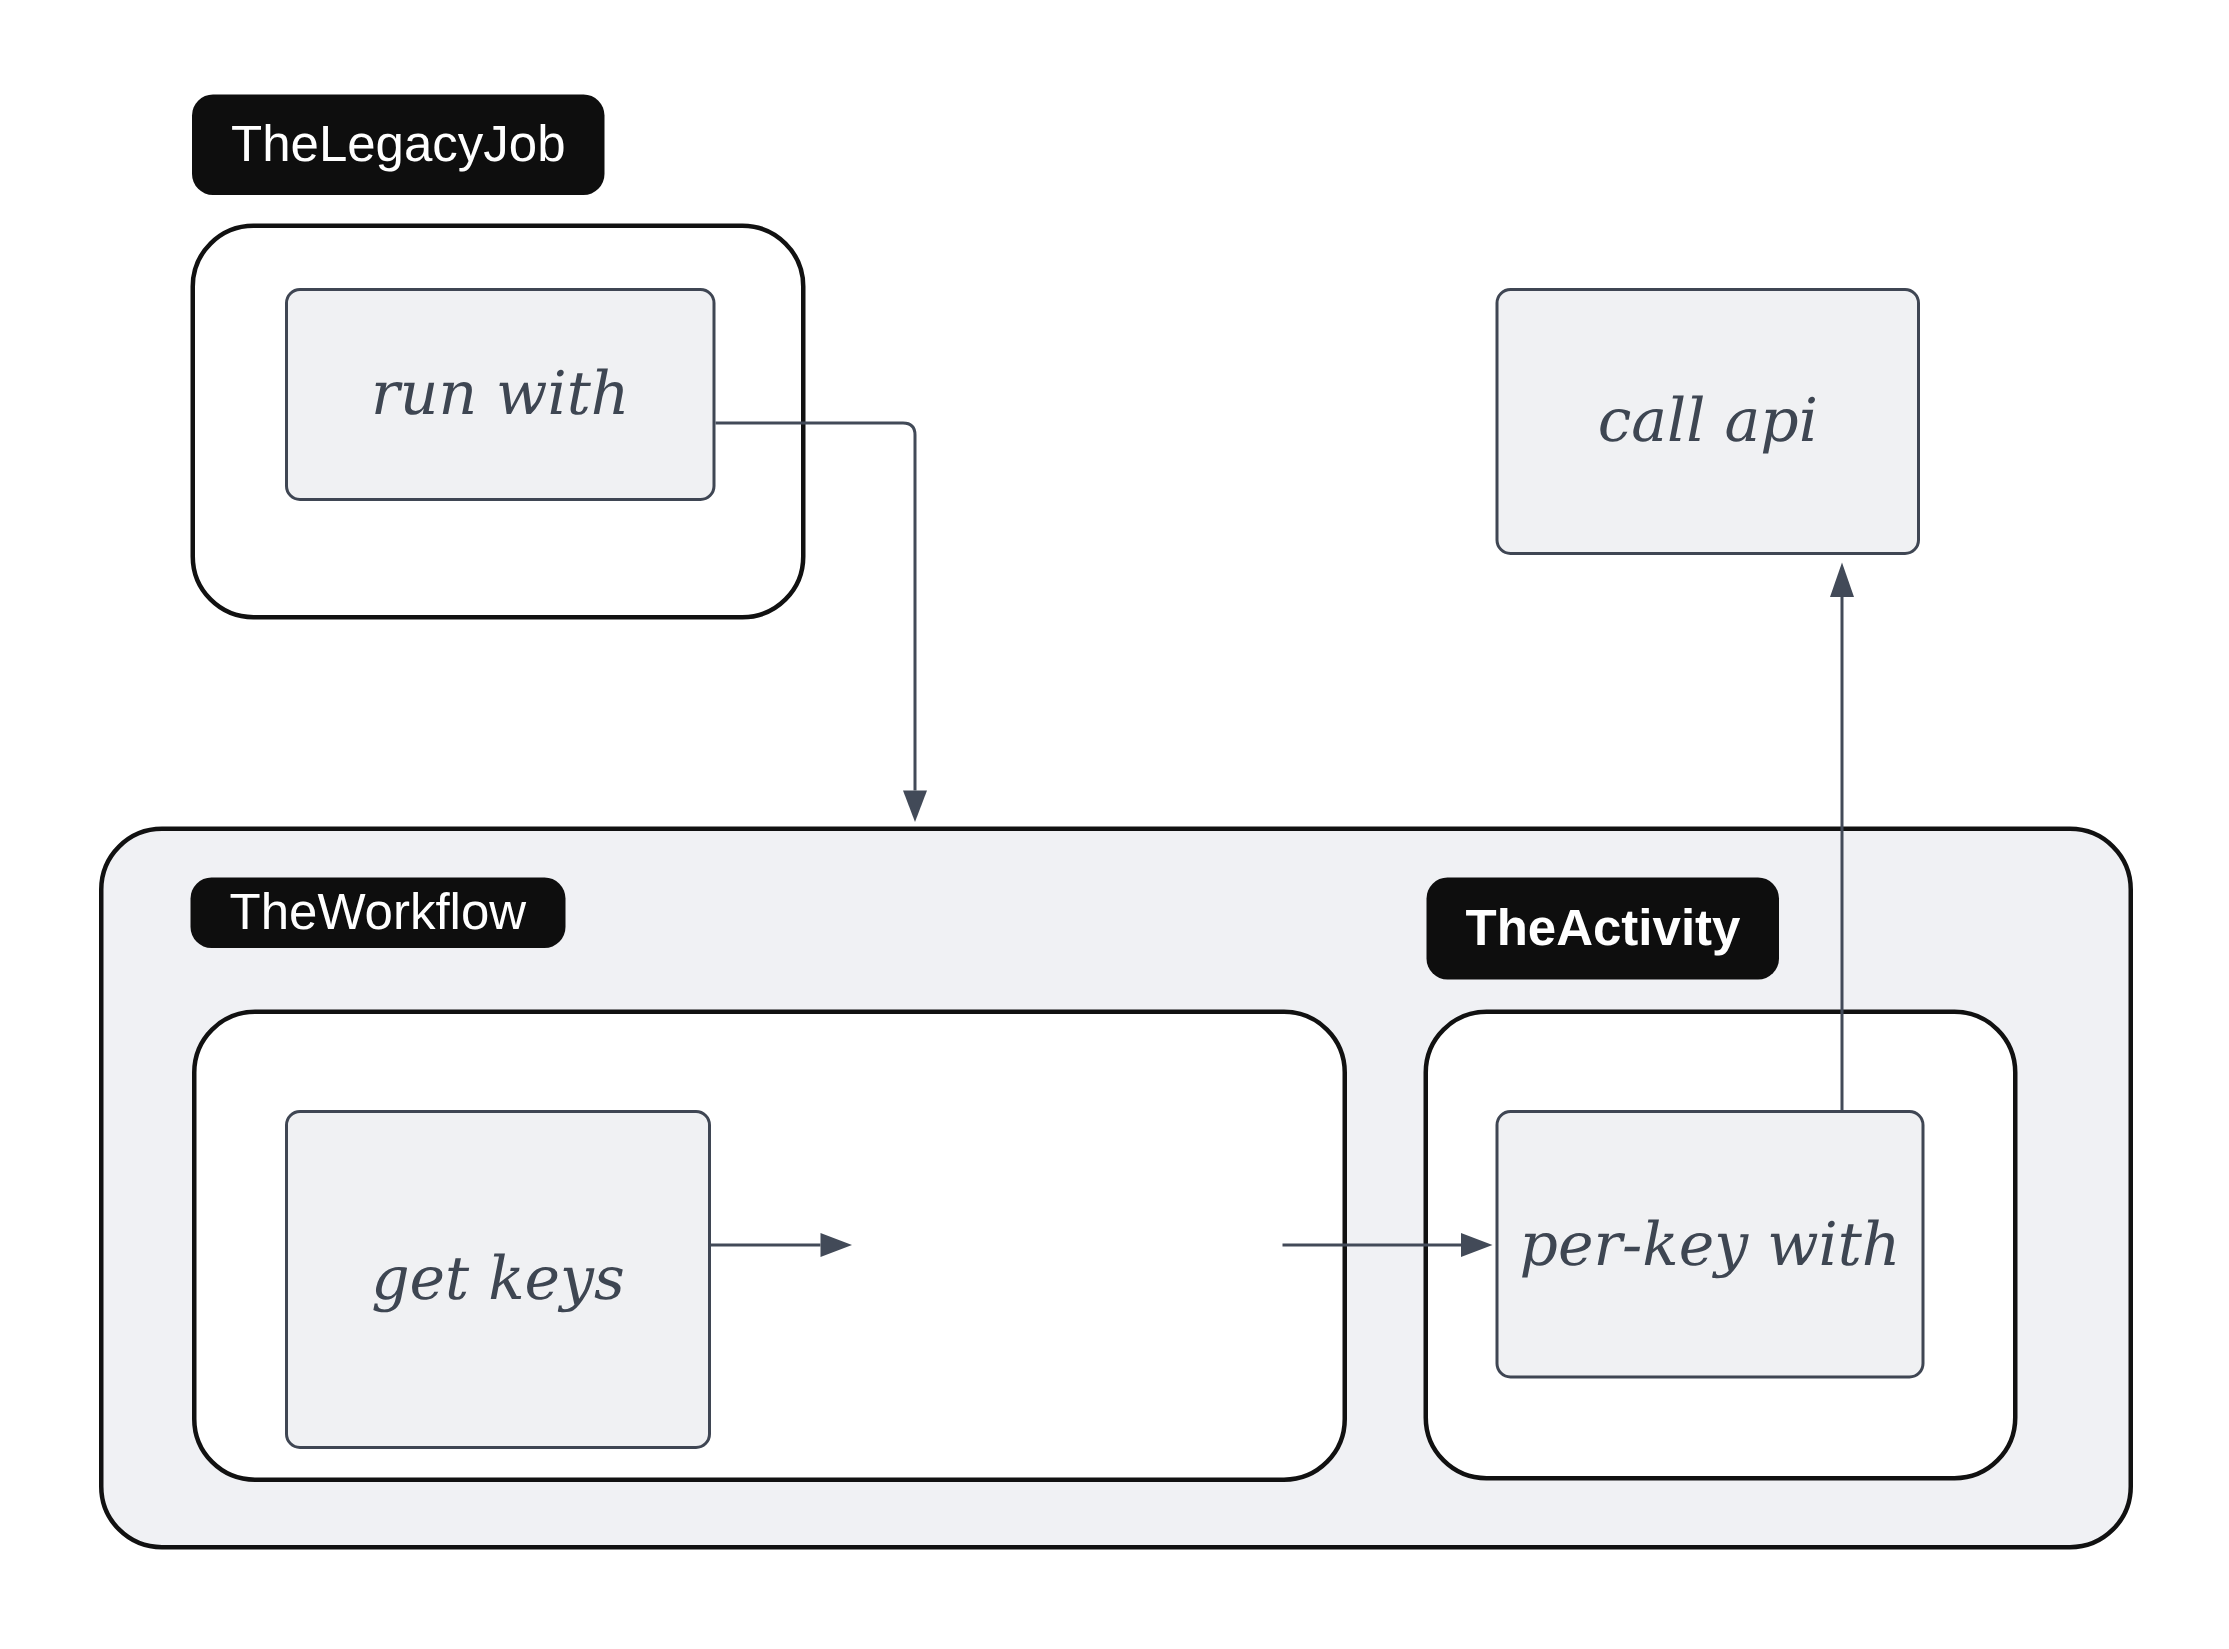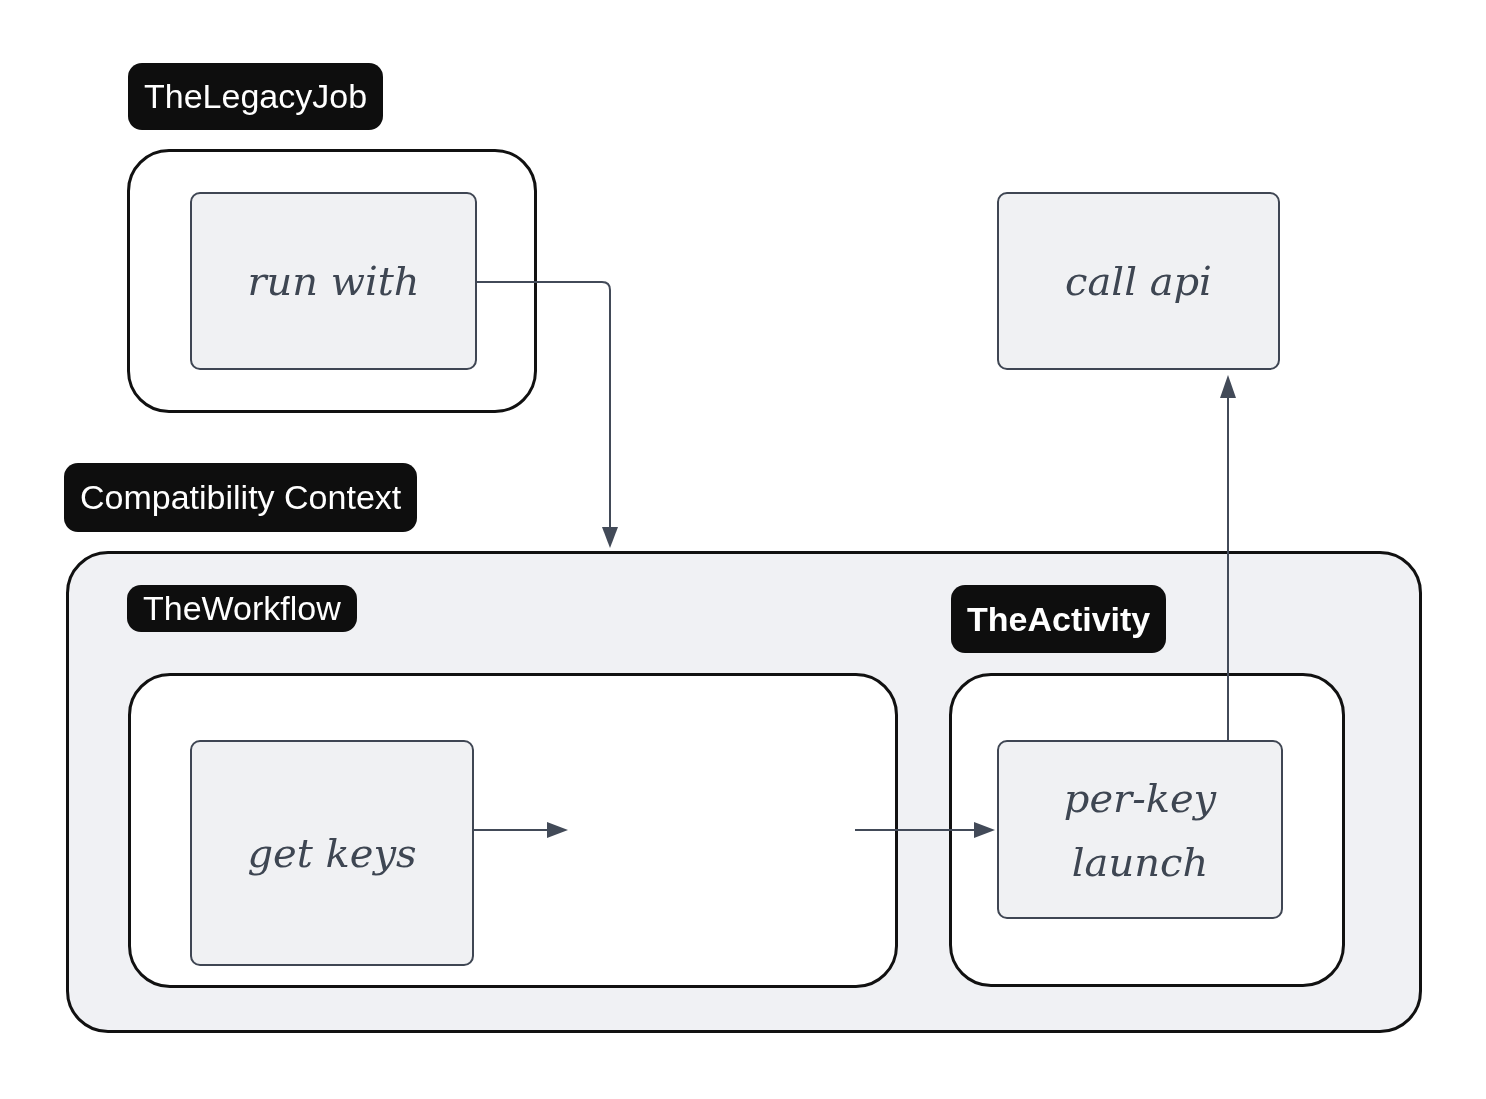--- a/index.html
+++ b/index.html
@@ -17,21 +17,21 @@
   }
   .badge {
     position: absolute;
     display: inline-flex;
     align-items: center;
     justify-content: center;
     background: var(--badge-bg, #0e0e0e);
     color: var(--badge-text, #ffffff);
     font-size: 34px;
     font-family: "Liberation Sans", sans-serif;
-    padding: 0 16px;
+    padding: 0 26px;
     border-radius: 14px;
     white-space: nowrap;
     z-index: 3;
   }
   .group {
     position: absolute;
     border: 3px solid var(--container-border, #111111);
     border-radius: 42px;
     background: var(--container-fill-white, #ffffff);
     box-sizing: border-box;
@@ -80,47 +80,46 @@
 </style>
 </head>
 <body>
 
 <div class="canvas">
 
   <div class="badge" style="left:128px; top:63px; height:67px;">TheLegacyJob</div>
 
   <div class="group" style="left:127px; top:149px; width:410px; height:264px;"></div>
 
-  <div class="node" style="left:190px; top:192px; width:287px; height:178px;">
+  <div class="node" style="left:190px; top:192px; width:287px; height:142px;">
     <span>run with</span>
   </div>
 
   <div class="node" style="left:997px; top:192px; width:283px; height:178px;">
     <span>call api</span>
   </div>
 
-  <div class="badge" style="left:64px; top:463px; height:69px;">Compatibility Context</div>
 
   <div class="group group--tint" style="left:66px; top:551px; width:1356px; height:482px;"></div>
 
   <div class="badge" style="left:127px; top:585px; height:47px;">TheWorkflow</div>
 
   <div class="group group--inner" style="left:128px; top:673px; width:770px; height:315px;"></div>
 
   <div class="node" style="left:190px; top:740px; width:284px; height:226px;">
     <span>get keys</span>
   </div>
 
 
   <div class="badge" style="left:951px; top:585px; height:68px;font-weight:bold;">TheActivity</div>
 
   <div class="group group--inner" style="left:949px; top:673px; width:396px; height:314px;"></div>
 
   <div class="node" style="left:997px; top:740px; width:286px; height:179px;">
-    <span>per-key launch</span>
+    <span>per-key with</span>
   </div>
 
   <svg class="edges" width="1486" height="1099" viewBox="0 0 1486 1099">
     <g>
       <path d="M 477 282 L 602 282 Q 610 282 610 290 L 610 527"></path>
       <polygon points="610,548 602,527 618,527"></polygon>
     </g>
     <g>
       <path d="M 474 830 L 547 830"></path>
       <polygon points="568,830 547,822 547,838"></polygon>

